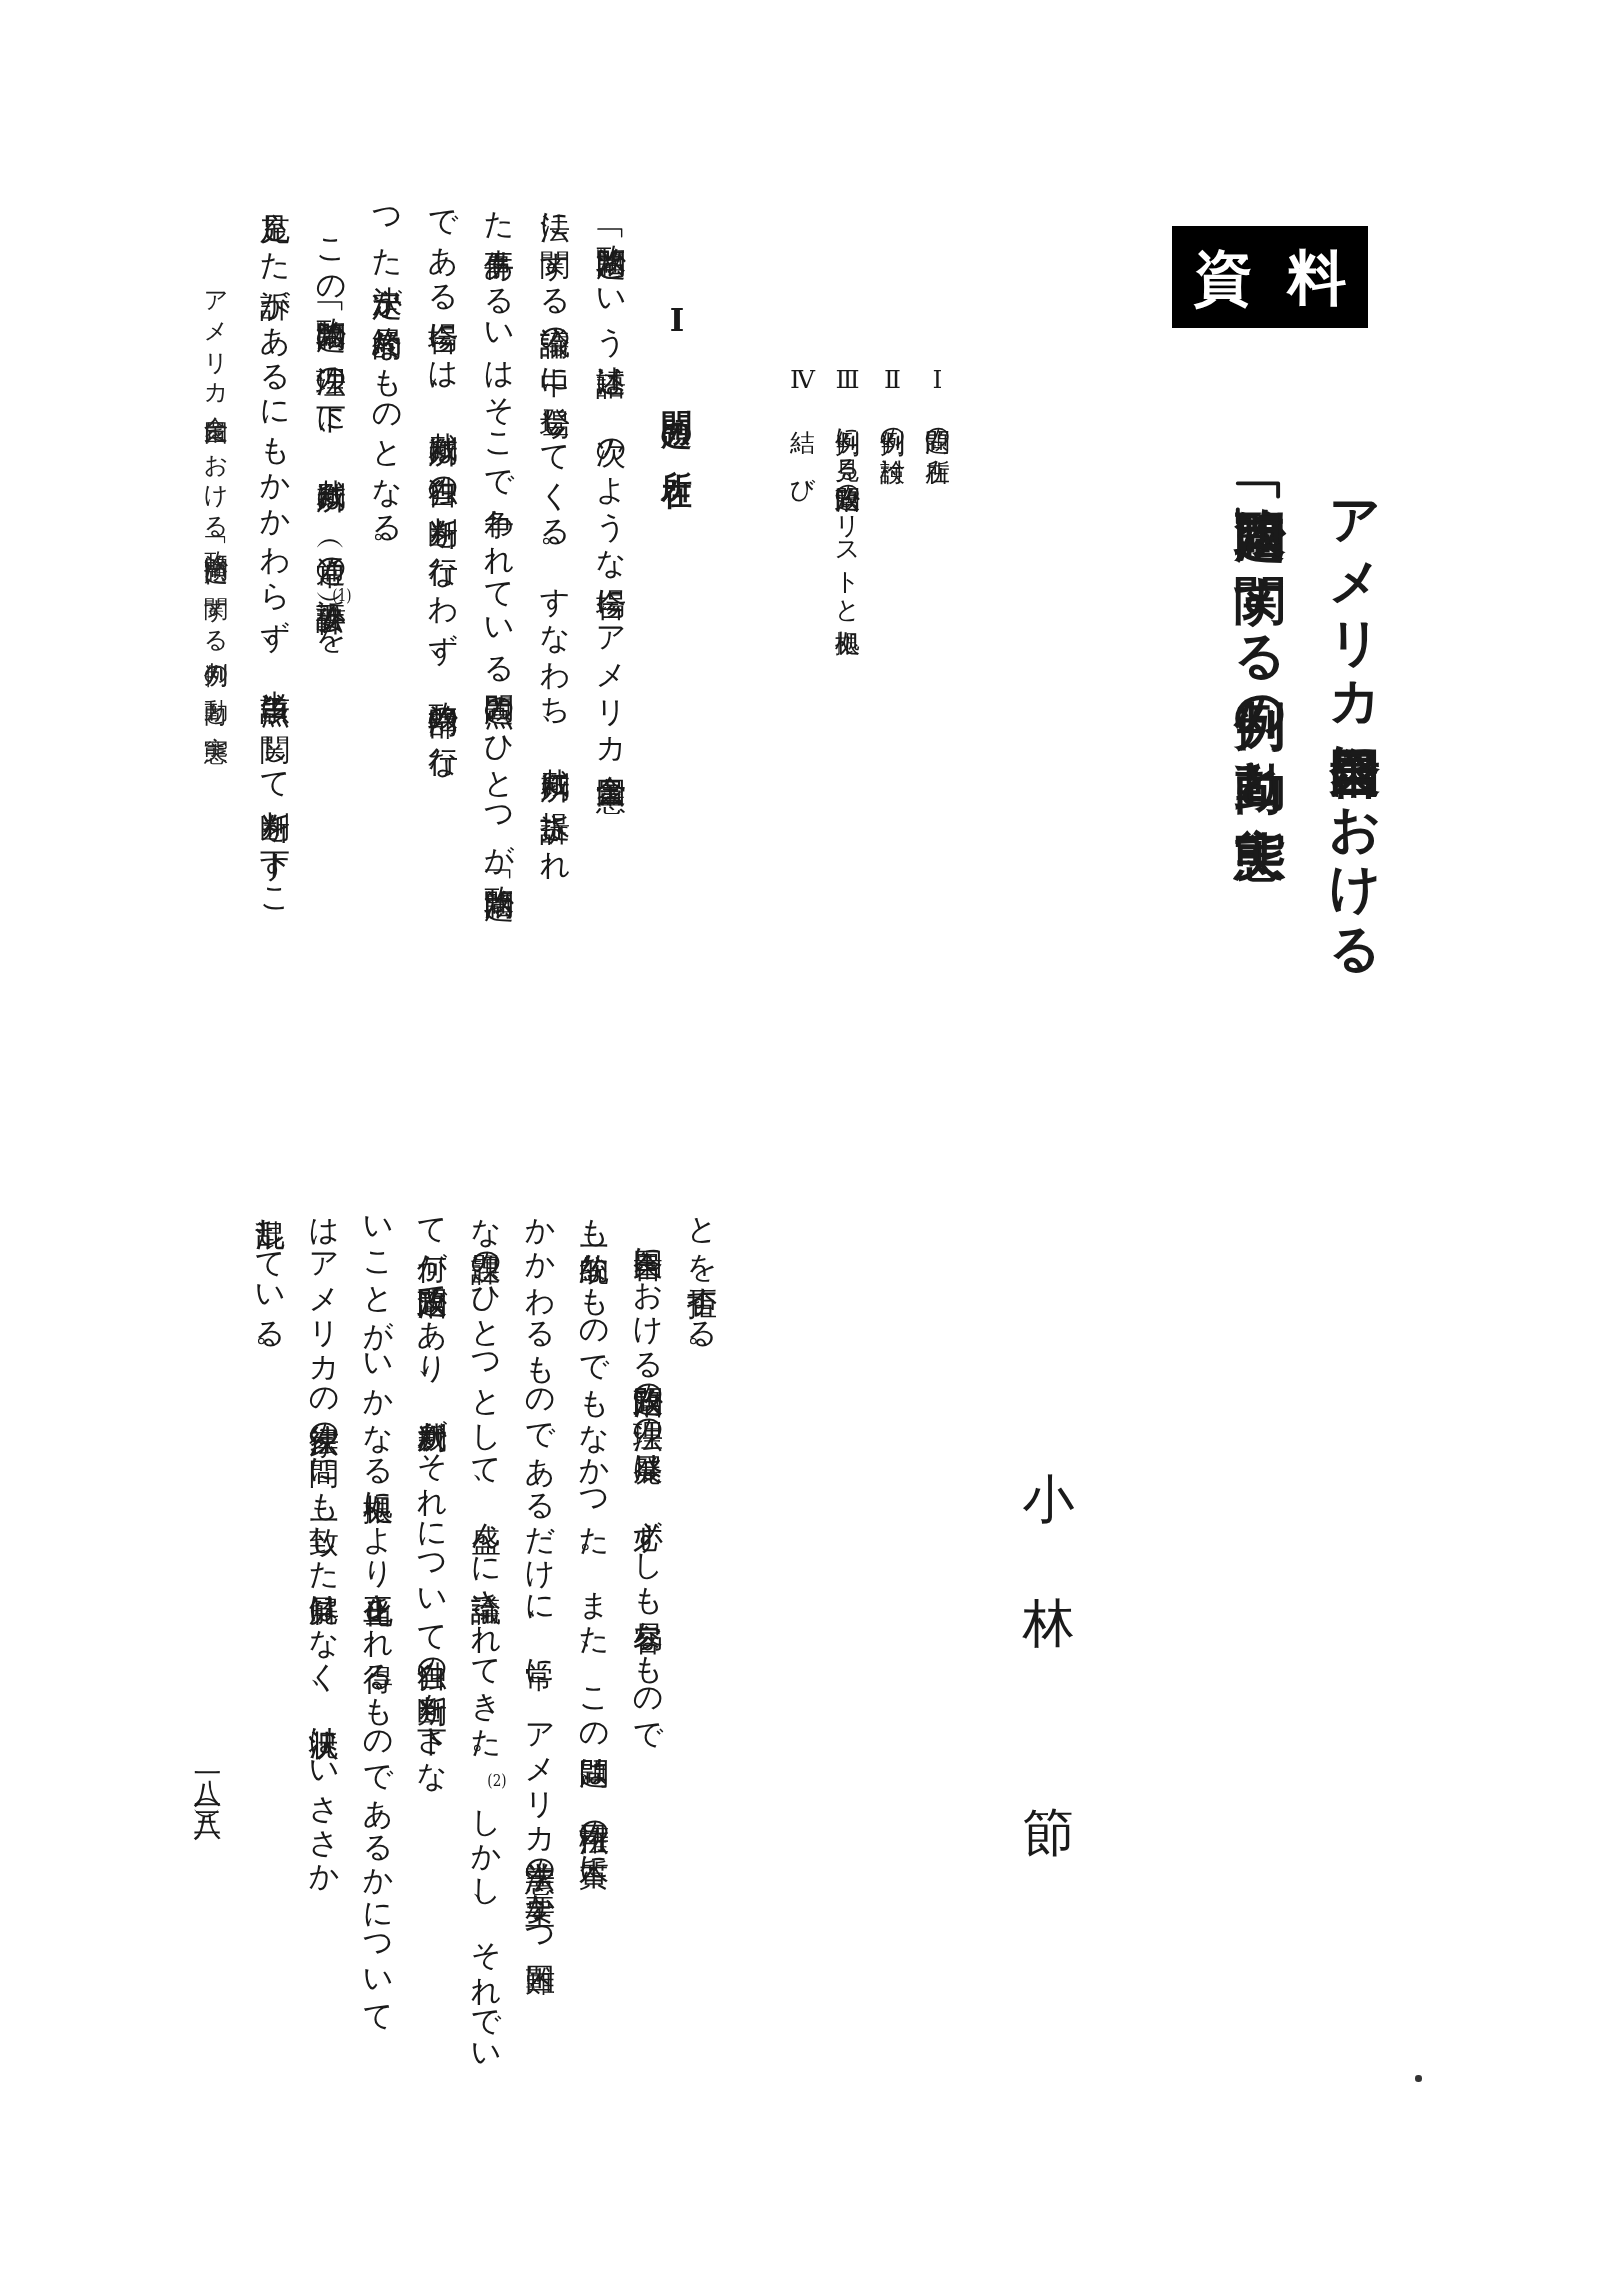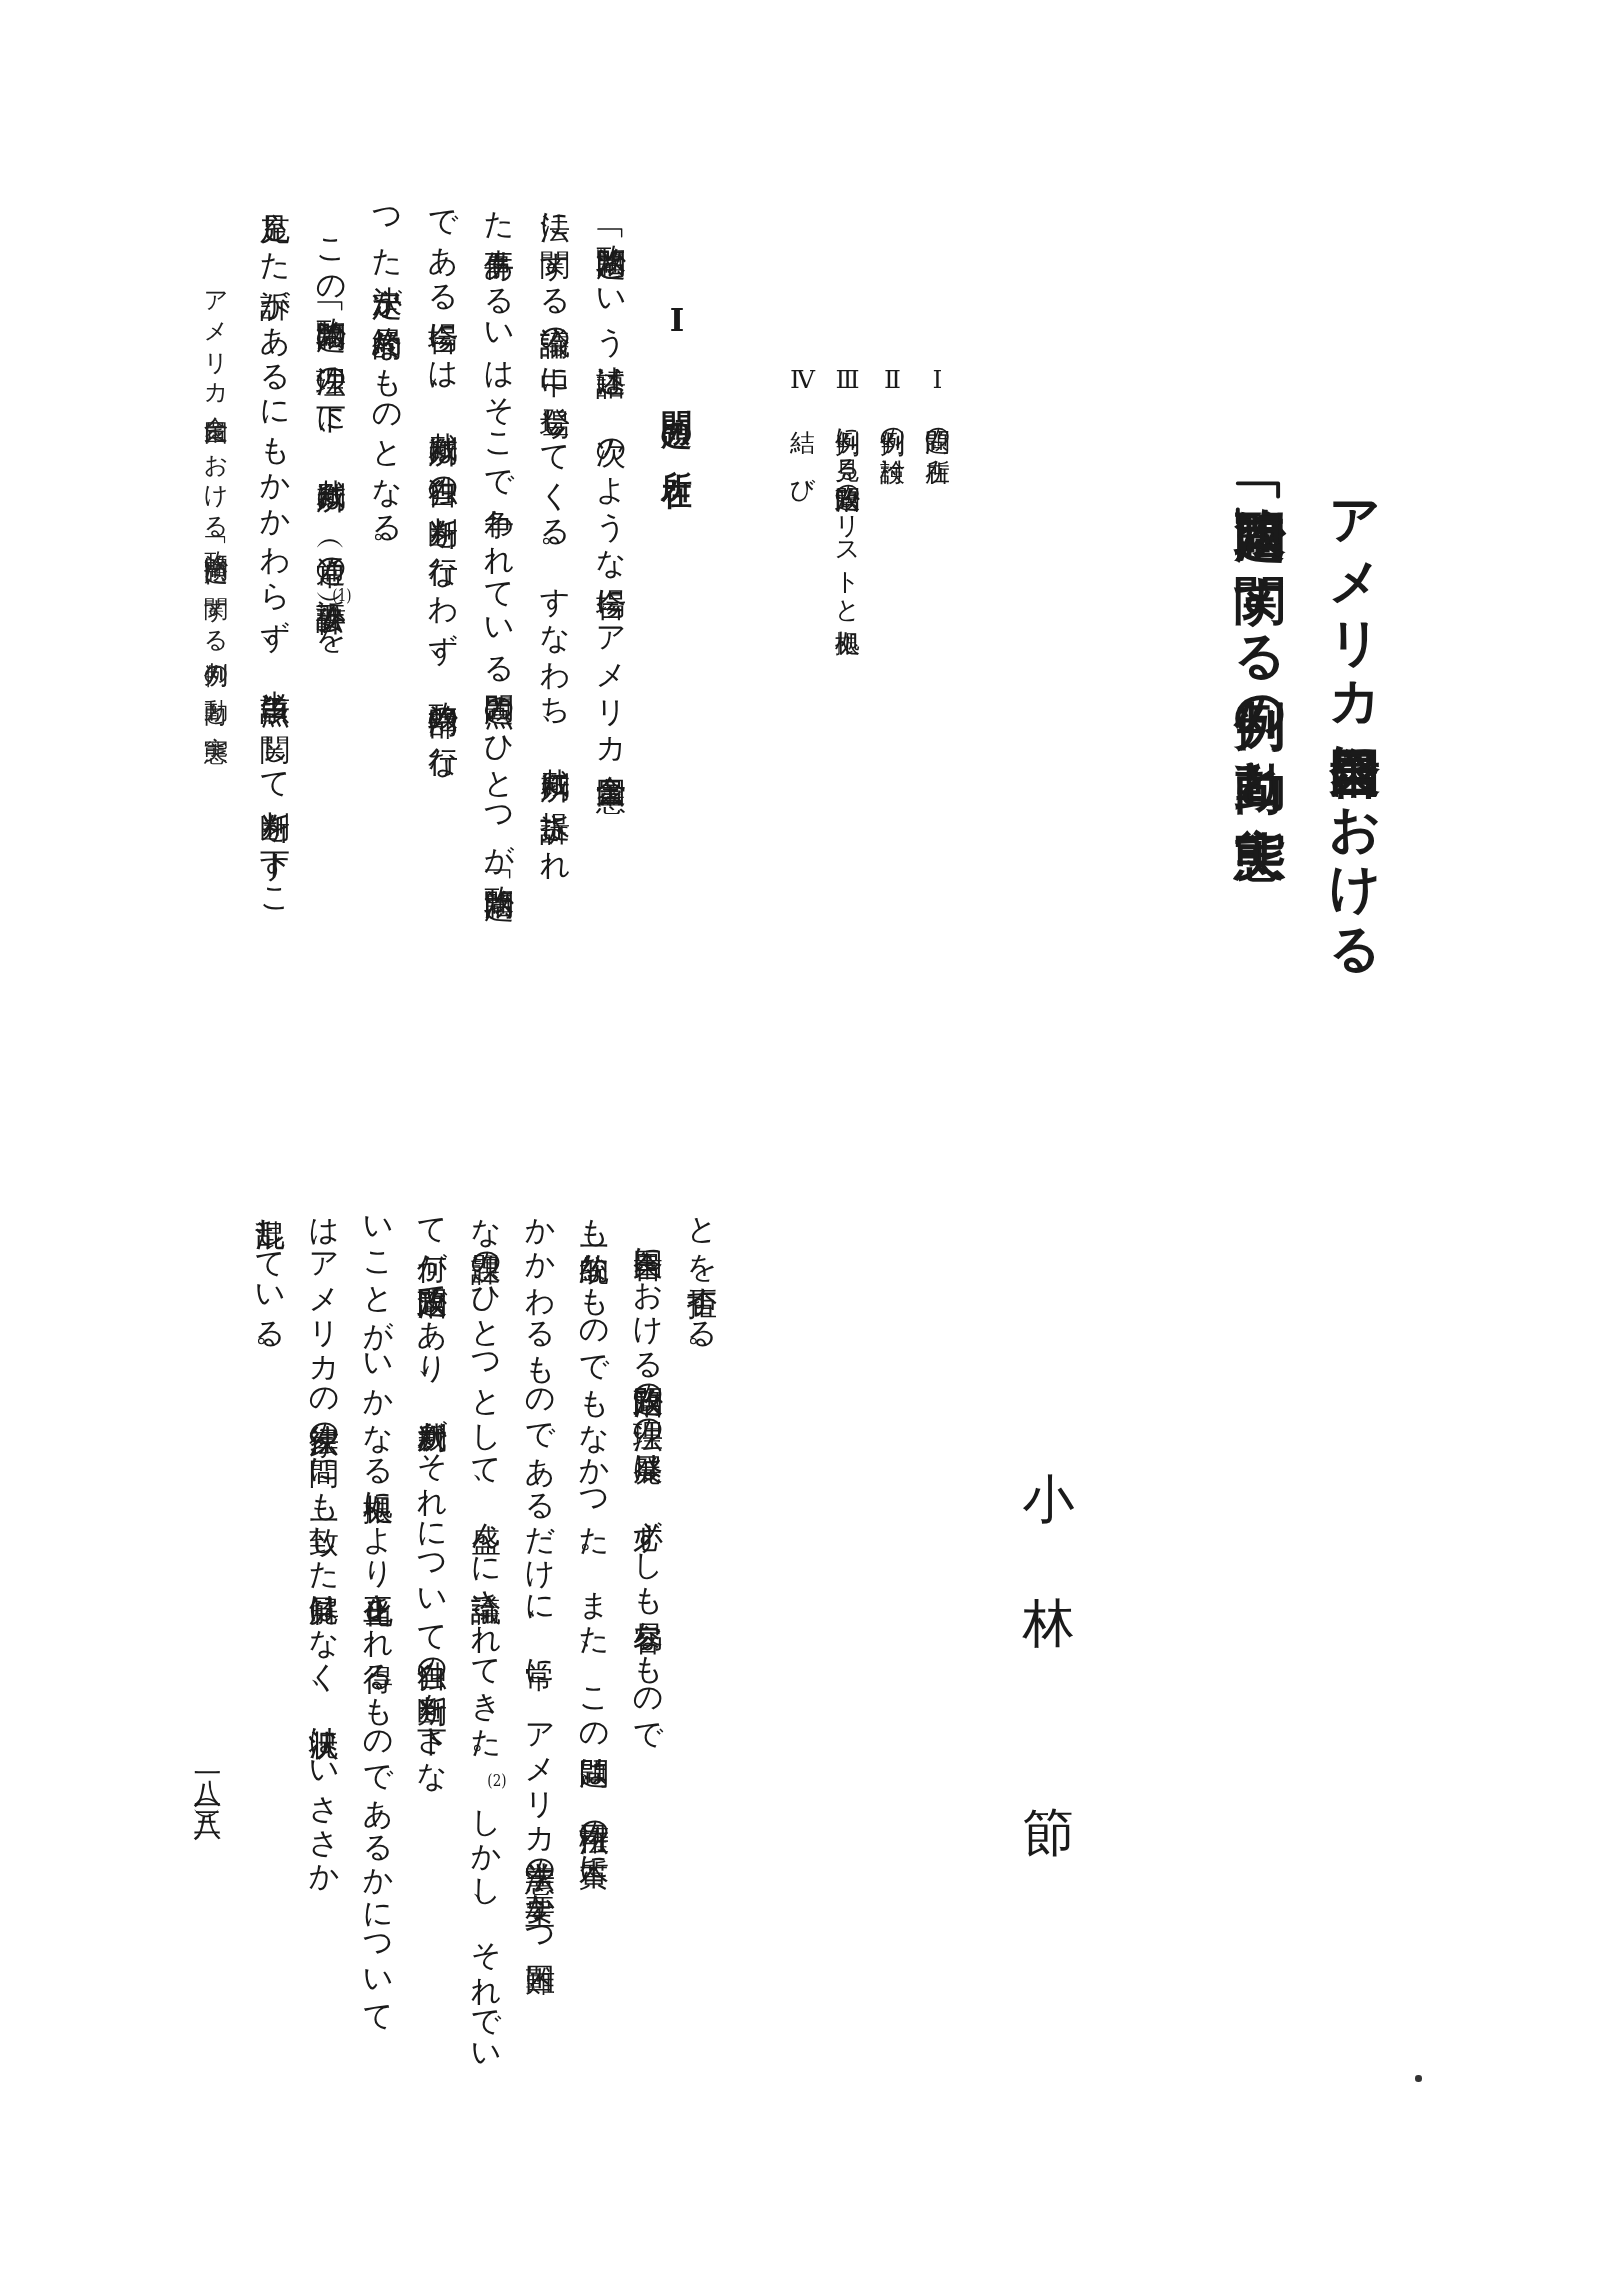--- a/index.html
+++ b/index.html
@@ -99,20 +99,23 @@
     position:absolute;left:1415px;top:2075px;
     width:6.5px;height:6.5px;border-radius:50%;
     background:#333;
   }
 </style>
 </head>
 <body>
 
 <div class="page">
 
+  <div class="label-box">
+    <span>資料</span>
+  </div>
 
   <div class="v title">
     <div class="tline">アメリカ合衆国における</div>
     <div class="tline">「政治問題」に関する判例の動向と実態</div>
   </div>
 
   <div class="v author">小　林　　節</div>
 
   <div class="v toc">
     <div class="toc-item">

